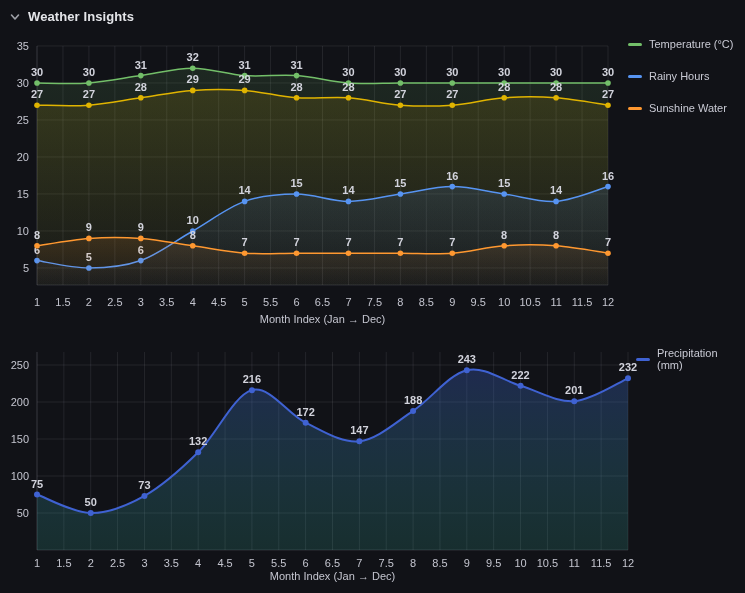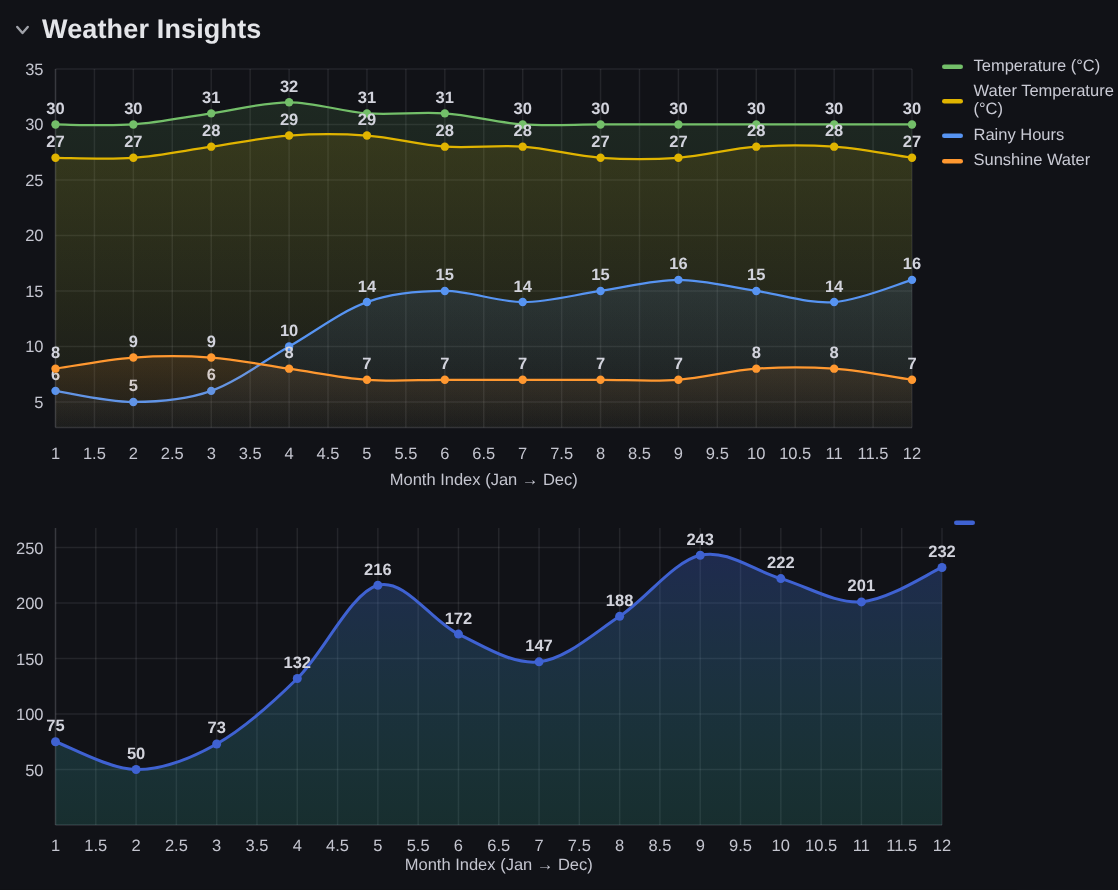--- a/index.html
+++ b/index.html
@@ -4,31 +4,31 @@
 <style>
   html,body{margin:0;padding:0;background:#111217;}
   .canvas{
     position:relative;width:745px;height:593px;background:#111217;
     font-family:"Liberation Sans",sans-serif;overflow:hidden;
   }
   .row-header{
     position:absolute;left:8px;top:9px;display:flex;align-items:center;gap:6px;
     color:#e4e5e9;cursor:pointer;
   }
-  .row-title{font-size:18px;font-weight:700;letter-spacing:.1px;}
+  .row-title{font-size:13px;font-weight:700;letter-spacing:.1px;}
   .chev{display:flex;align-items:center;justify-content:center;width:14px;height:14px;}
   .panel{position:absolute;left:0;width:745px;}
   .panel-top{top:30px;height:300px;}
   .panel-bottom{top:338px;height:255px;}
   svg{display:block;}
   svg text{font-family:"Liberation Sans",sans-serif;}
   .tick-label{fill:#c4c5cf;font-size:11px;font-weight:500;}
   .axis-title{fill:#c4c5cf;font-size:11px;font-weight:500;}
   .pt-label{fill:#d2d3dc;font-size:11px;font-weight:600;}
-  .legend{position:absolute;display:flex;flex-direction:column;gap:5px;}
+  .legend{position:absolute;display:flex;flex-direction:column;gap:20px;}
   .legend-top{left:628px;top:8px;}
   .legend-bottom{left:636px;top:9px;}
   .legend-item{display:flex;align-items:center;gap:7px;cursor:pointer;}
   .legend-dash{width:14px;height:3px;border-radius:2px;flex:none;}
   .legend-label{font-size:11px;color:#c9cad4;}
 </style>
 </head>
 <body>
 
 <div class="canvas">
@@ -241,24 +241,20 @@
           <text x="556.0909090909091" y="208.78" text-anchor="middle" class="pt-label">8</text>
           <text x="608" y="216.18" text-anchor="middle" class="pt-label">7</text>
         </g>
       </svg>
     <div class="legend legend-top" id="legend0">
         <div class="legend-item">
           <span class="legend-dash" style="background: rgb(115, 191, 105);"></span>
           <span class="legend-label">Temperature (°C)</span>
         </div>
         <div class="legend-item">
-          <span class="legend-dash" style="background: rgb(224, 180, 0);"></span>
-          <span class="legend-label">Water Temperature (°C)</span>
-        </div>
-        <div class="legend-item">
           <span class="legend-dash" style="background: rgb(87, 148, 242);"></span>
           <span class="legend-label">Rainy Hours</span>
         </div>
         <div class="legend-item">
           <span class="legend-dash" style="background: rgb(255, 152, 48);"></span>
           <span class="legend-label">Sunshine Water</span>
         </div>
       </div>
   </div>
 
@@ -358,17 +354,18 @@
           <text x="413.09090909090907" y="65.88" text-anchor="middle" class="pt-label">188</text>
           <text x="466.8181818181818" y="25.180000000000007" text-anchor="middle" class="pt-label">243</text>
           <text x="520.5454545454545" y="40.72" text-anchor="middle" class="pt-label">222</text>
           <text x="574.2727272727273" y="56.25999999999999" text-anchor="middle" class="pt-label">201</text>
           <text x="628" y="33.31999999999999" text-anchor="middle" class="pt-label">232</text>
         </g>
       </svg>
     <div class="legend legend-bottom" id="legend1">
         <div class="legend-item">
           <span class="legend-dash" style="background: rgb(63, 98, 210);"></span>
+          <span class="legend-label">Precipitation (mm)</span>
         </div>
       </div>
   </div>
 
 </div>
 
 </body></html>

